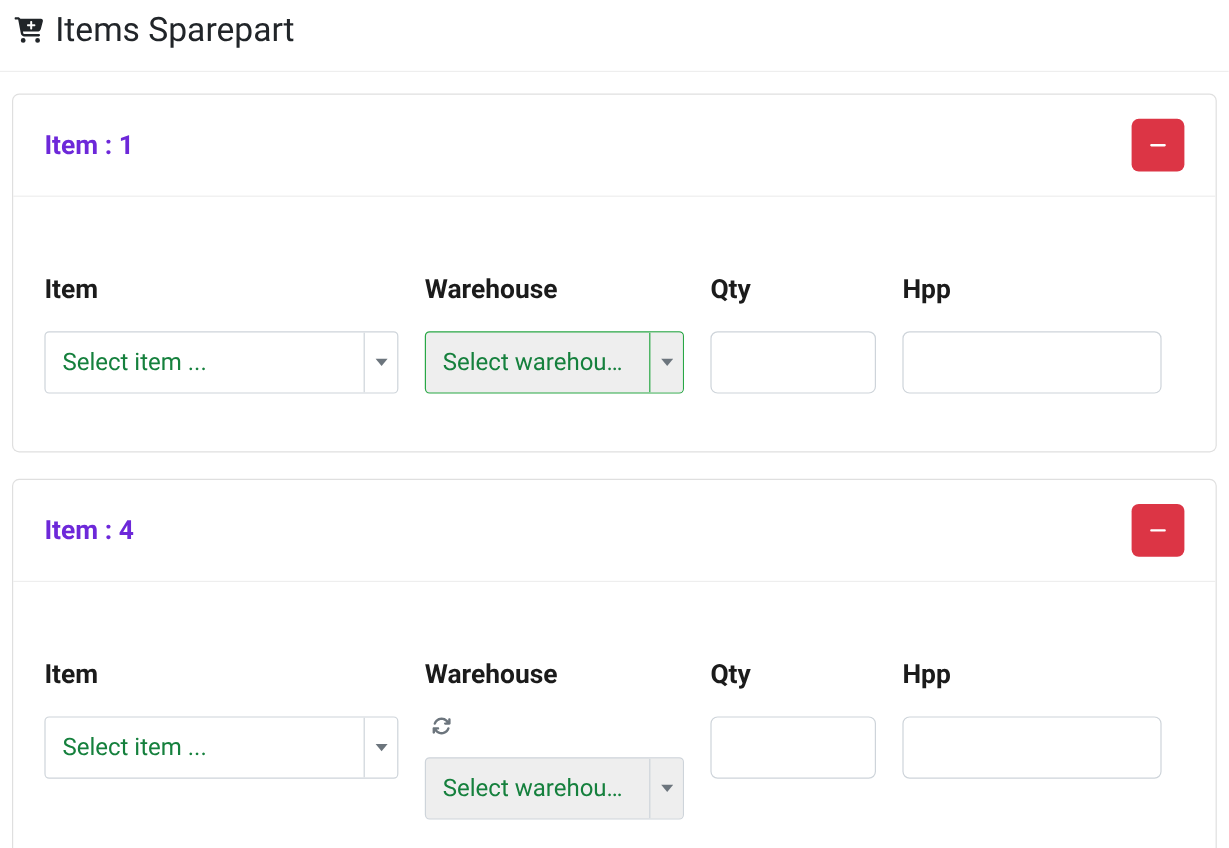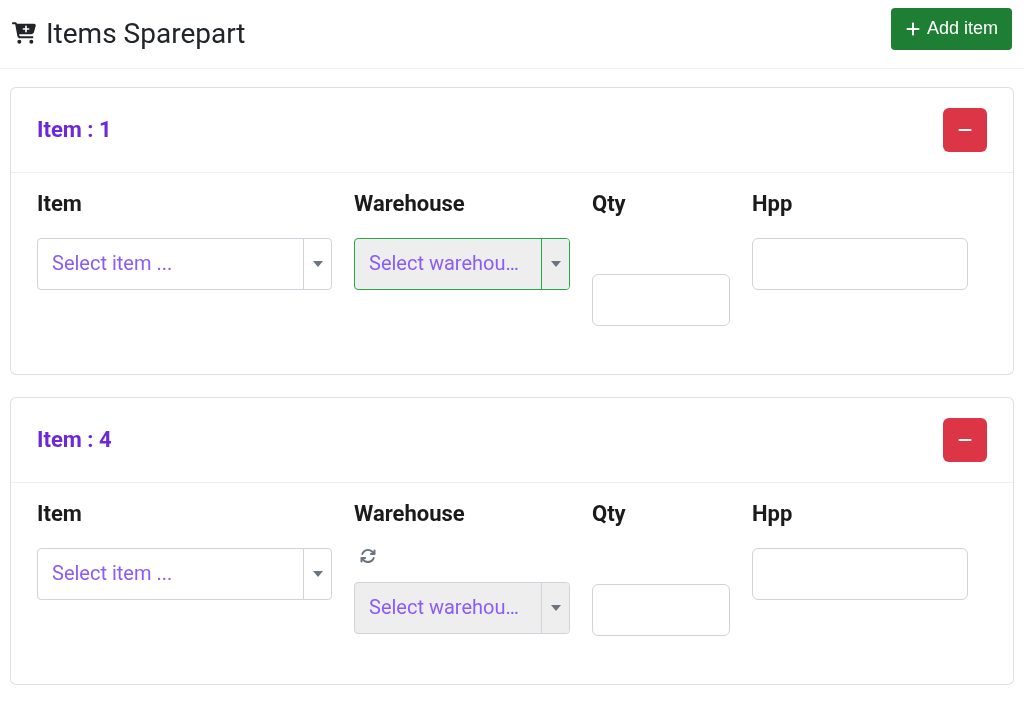--- a/index.html
+++ b/index.html
@@ -99,24 +99,25 @@
     .row {
       display: flex;
       gap: 22px;
     }
     .field { display: flex; flex-direction: column; flex: 0 0 auto; }
     .field label {
       font-size: 22px;
       font-weight: 700;
       color: #1b1b1b;
       margin-bottom: 22px;
+      margin-top: 47px;
     }
     .w-item  { width: 295px; }
     .w-wh    { width: 216px; }
-    .w-qty   { width: 138px; gap: 36px; }
+    .w-qty   { width: 138px; }
     .w-hpp   { width: 216px; }
 
     
     .input-text {
       height: 52px;
       border: 1px solid #ced4da;
       border-radius: 6px;
       padding: 0 14px;
       font-size: 18px;
       background: #fff;
@@ -133,21 +134,21 @@
       cursor: pointer;
     }
     .combo .combo-text {
       flex: 1;
       padding: 12px 14px;
       font-size: 20px;
       white-space: nowrap;
       overflow: hidden;
       text-overflow: ellipsis;
     }
-    .combo.placeholder .combo-text { color: #8b5cf6; }
+    .combo.placeholder .combo-text { color: #15803d; }
     .combo .combo-arrow {
       width: 28px;
       border-left: 1px solid #ced4da;
       display: flex;
       align-items: center;
       justify-content: center;
     }
     .arrow-down {
       width: 0; height: 0;
       border-left: 5px solid transparent;
@@ -178,26 +179,20 @@
 
 <div class="page-header">
   <div class="page-title-wrap">
     <span>
       <svg class="cart-icon" viewBox="0 0 576 512">
           <path d="M0 24C0 10.7 10.7 0 24 0H69.5c22 0 41.5 12.8 50.6 32h411c26.3 0 45.5 25 38.6 50.4l-41 152.3c-8.5 31.4-37 53.3-69.5 53.3H170.7l5.4 28.5c2.2 11.3 12.1 19.5 23.6 19.5H488c13.3 0 24 10.7 24 24s-10.7 24-24 24H199.7c-34.6 0-64.3-24.6-70.7-58.5L77.4 54.5c-.7-3.8-4-6.5-7.9-6.5H24C10.7 48 0 37.3 0 24zM128 464a48 48 0 1 1 96 0 48 48 0 1 1-96 0zm336-48a48 48 0 1 1 0 96 48 48 0 1 1 0-96zM252 160c0 11 9 20 20 20h44v44c0 11 9 20 20 20s20-9 20-20v-44h44c11 0 20-9 20-20s-9-20-20-20h-44V96c0-11-9-20-20-20s-20 9-20 20v44h-44c-11 0-20 9-20 20z"></path>
         </svg>
     </span>
     <h1 class="page-title">Items Sparepart</h1>
   </div>
-  <button class="btn btn-success">
-    <svg class="plus-icon" viewBox="0 0 448 512">
-        <path d="M256 80c0-17.7-14.3-32-32-32s-32 14.3-32 32V224H48c-17.7 0-32 14.3-32 32s14.3 32 32 32H192V432c0 17.7 14.3 32 32 32s32-14.3 32-32V288H400c17.7 0 32-14.3 32-32s-14.3-32-32-32H256V80z"></path>
-      </svg>
-    <span>Add item</span>
-  </button>
 </div>
 
 <div class="items-container">
 
   <div class="card">
     <div class="card-header">
       <span class="item-index">Item : 1</span>
       <button class="btn btn-danger">
         <svg class="minus-icon" viewBox="0 0 448 512">
             <path d="M432 256c0 17.7-14.3 32-32 32L48 288c-17.7 0-32-14.3-32-32s14.3-32 32-32l352 0c17.7 0 32 14.3 32 32z"></path>

